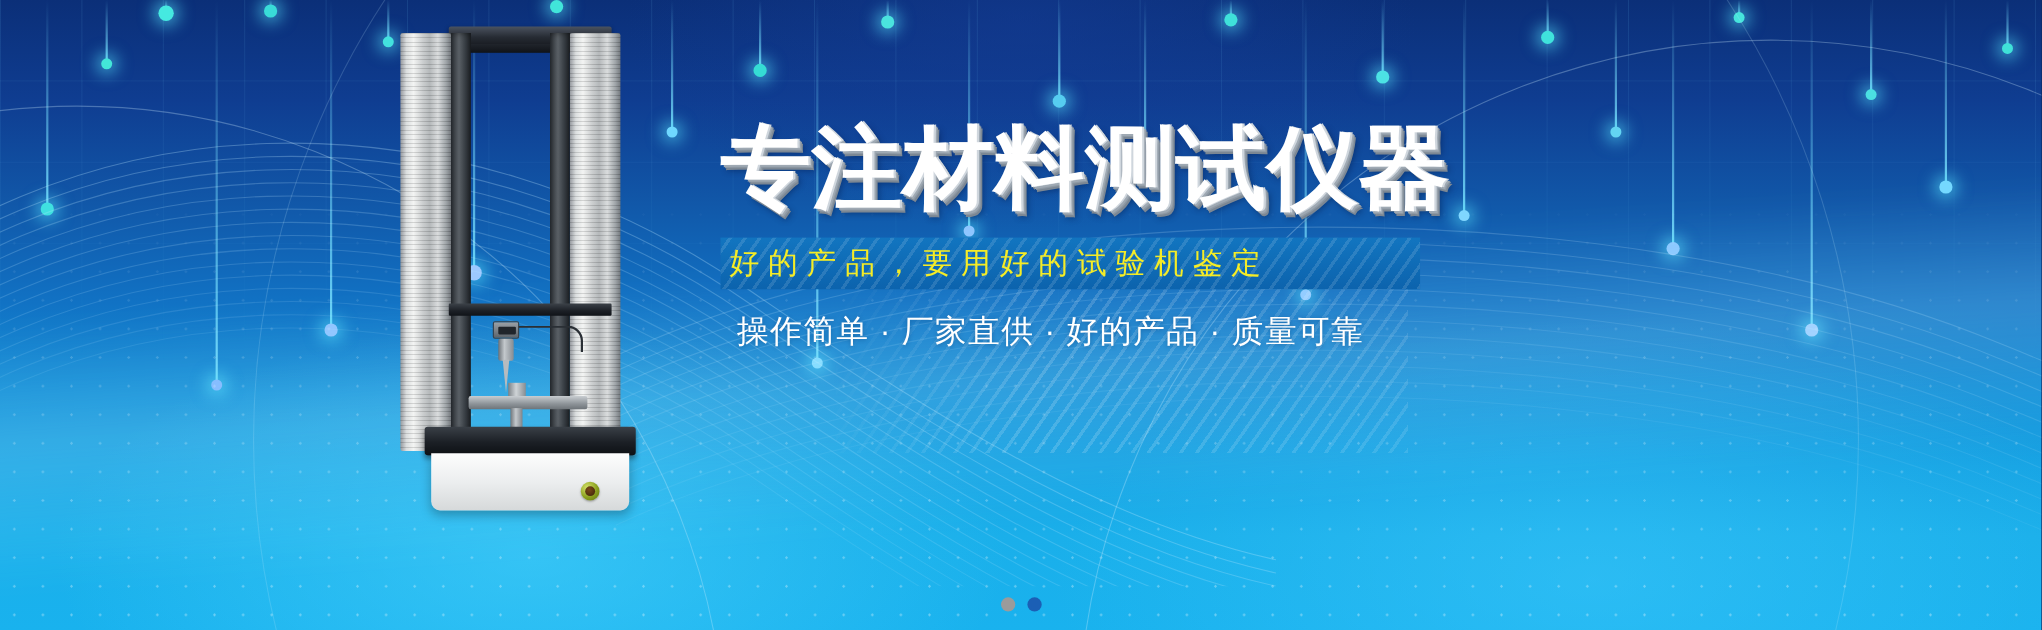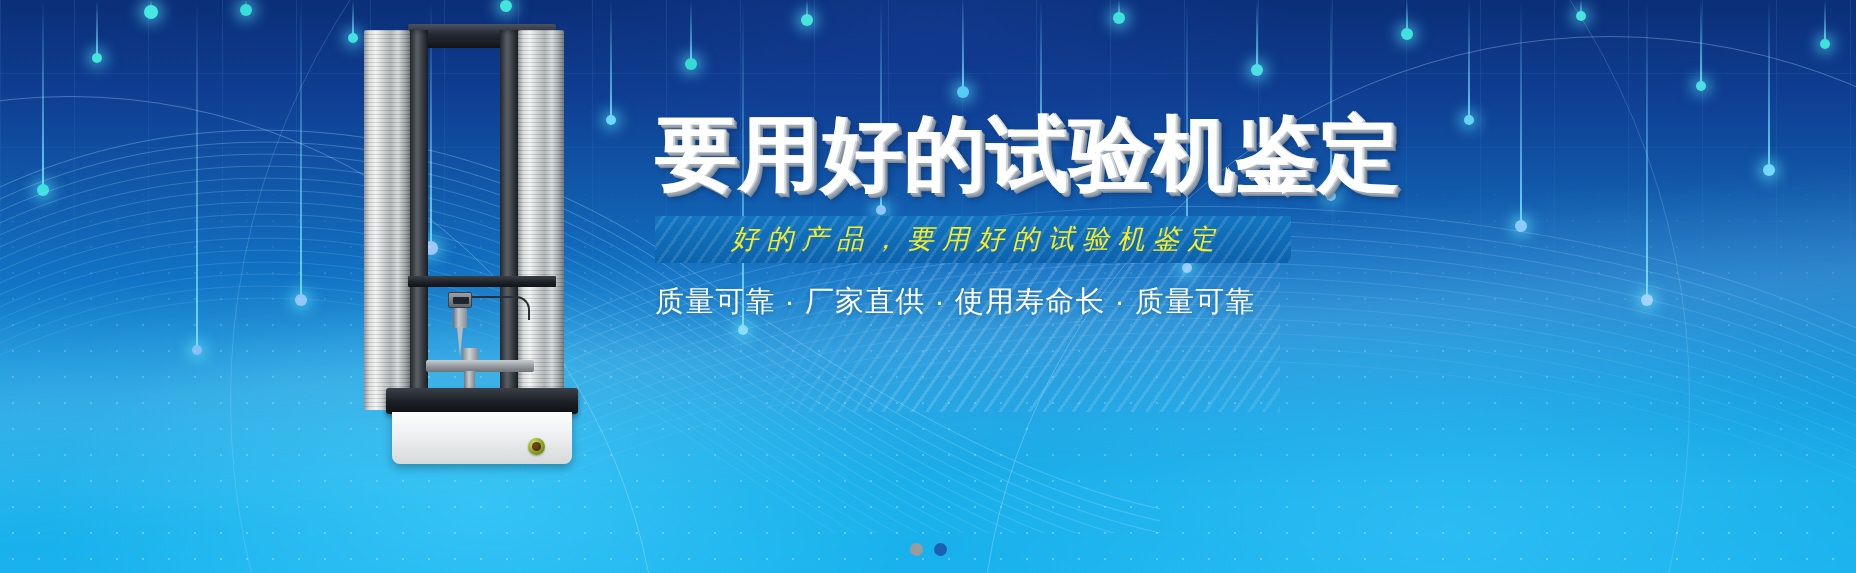--- a/index.html
+++ b/index.html
@@ -153,21 +153,21 @@
     letter-spacing:.01em;
     text-shadow:
       2px 0 0 #cfd6dd, 3px 2px 0 #9fa9b3, 4px 3px 0 #8d98a3,
       5px 4px 0 #7c8793, 6px 5px 6px rgba(0,25,70,.45);
   }
 
   .ribbon {
     position:relative; margin:20px auto 0; width:636px; height:47px;
     background:linear-gradient(180deg,#1275c0,#0c63ad);
     overflow:hidden;
-    display:flex; align-items:center; justify-content:center;font-style:italic;
+    display:flex; align-items:center; 
   }
   .ribbon:before{
     content:""; position:absolute; inset:0;
     background:repeating-linear-gradient(-55deg, rgba(255,255,255,.12) 0 3px, rgba(255,255,255,0) 3px 11px);
   }
   .ribbon-text {
     position:relative; font-size:27px; color:#f5ec26; letter-spacing:.30em;
     font-weight:400; white-space:nowrap; text-indent:.30em;
   }
 
@@ -324,24 +324,24 @@
     <div class="m-probe-tip"></div>
     <div class="m-fixture-neck"></div>
     <div class="m-fixture"></div>
     <div class="m-fixture-stem"></div>
     <div class="m-table"></div>
     <div class="m-base"></div>
     <div class="m-knob"></div>
   </div>
 
   <div id="copy">
-    <div class="headline">要用好的试验机鉴定</div>
+    <div class="headline">专注材料测试仪器</div>
     <div class="ribbon">
       <span class="ribbon-text">好的产品，要用好的试验机鉴定</span>
     </div>
-    <div class="subline">质量可靠 · 厂家直供 · 使用寿命长 · 质量可靠</div>
+    <div class="subline">操作简单 · 厂家直供 · 好的产品 · 质量可靠</div>
   </div>
 
   <div id="dots">
       <span class="cdot" style="background: rgb(155, 155, 155);"></span>
       <span class="cdot" style="background: rgb(27, 95, 181);"></span>
     </div>
 </div>
 
 </body></html>

